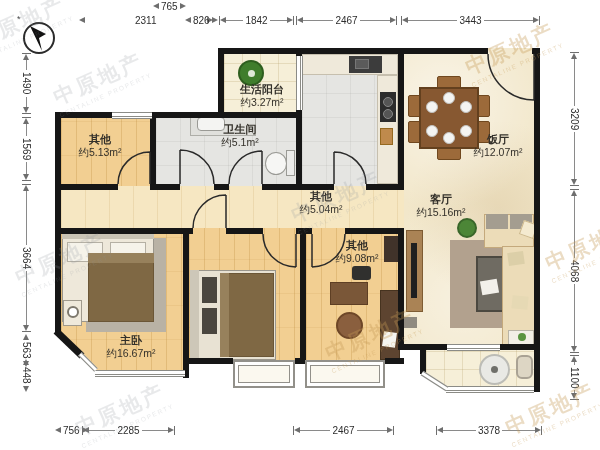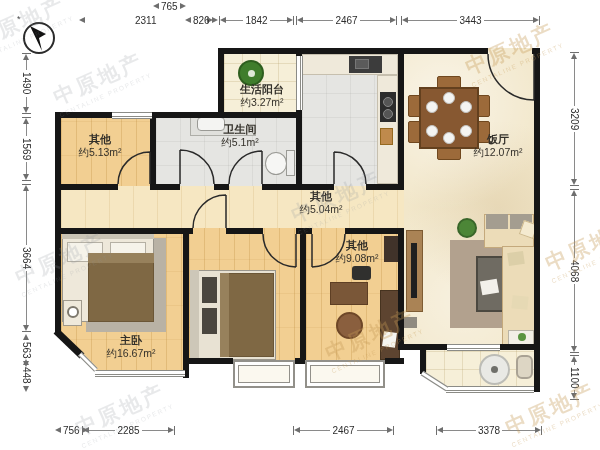--- a/index.html
+++ b/index.html
@@ -227,20 +227,24 @@
       <div class="ra">约5.1m²</div>
     </div>
     <div class="rlabel" style="left: 498px; top: 146px;">
       <div class="rn">饭厅</div>
       <div class="ra">约12.07m²</div>
     </div>
     <div class="rlabel" style="left: 321px; top: 203px;">
       <div class="rn">其他</div>
       <div class="ra">约5.04m²</div>
     </div>
+    <div class="rlabel" style="left: 441px; top: 206px;">
+      <div class="rn">客厅</div>
+      <div class="ra">约15.16m²</div>
+    </div>
     <div class="rlabel" style="left: 357px; top: 252px;">
       <div class="rn">其他</div>
       <div class="ra">约9.08m²</div>
     </div>
     <div class="rlabel" style="left: 131px; top: 347px;">
       <div class="rn">主卧</div>
       <div class="ra">约16.67m²</div>
     </div>
     <div class="dim h" style="left: 55px; top: 14px; width: 96px; gap: 24px;">
       <div class="bar"></div>

